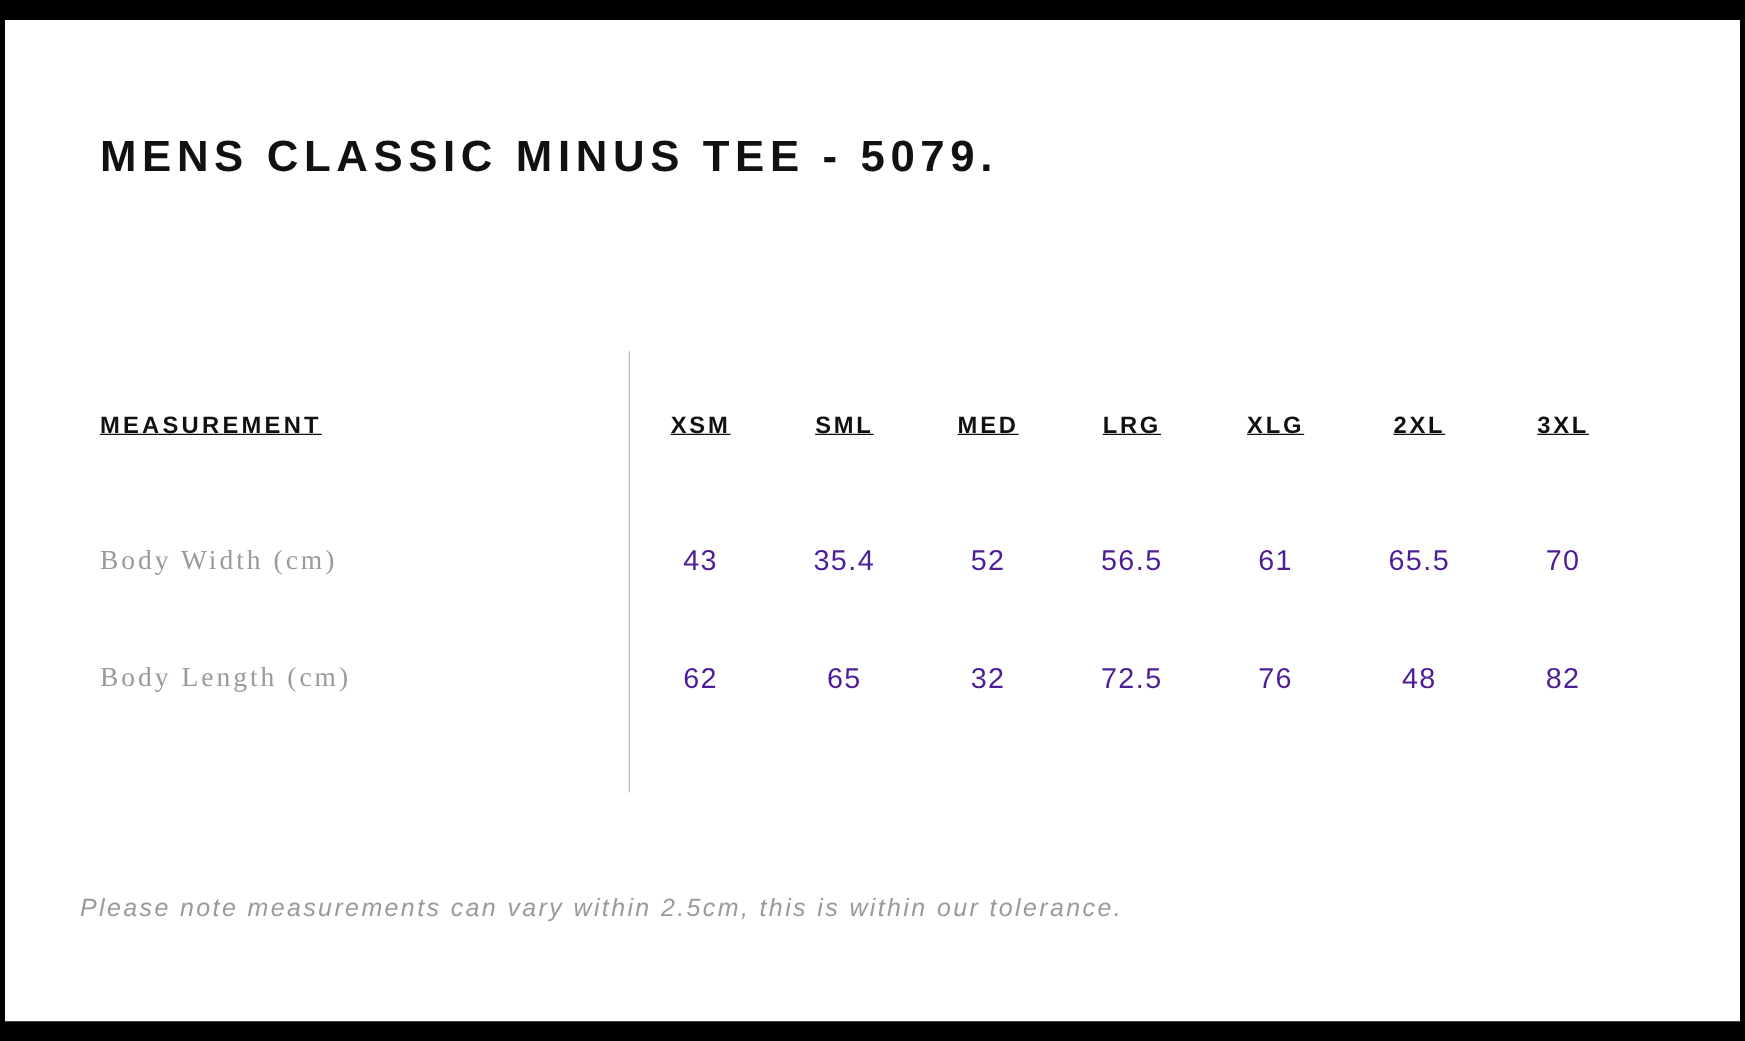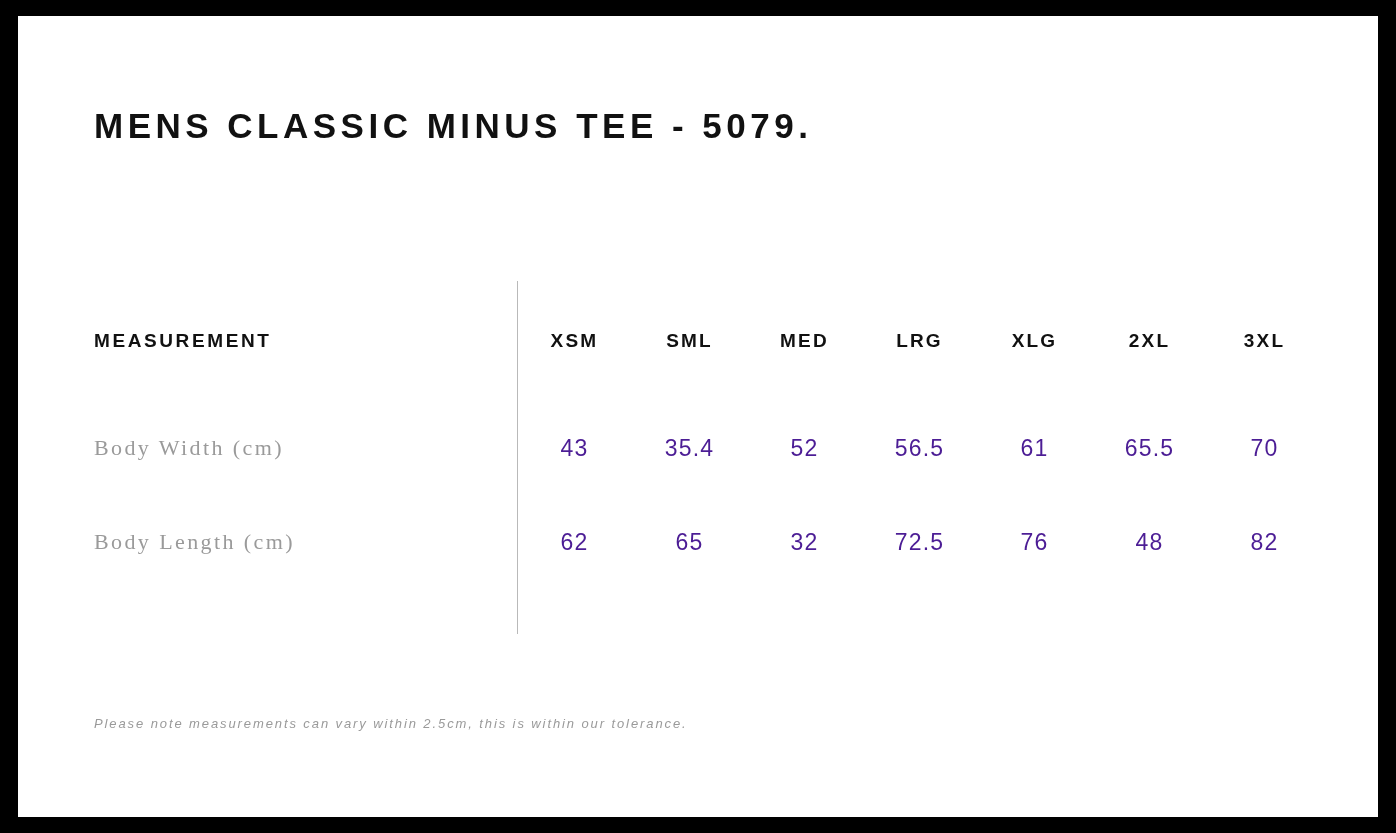--- a/index.html
+++ b/index.html
@@ -12,21 +12,21 @@
     height: 833px;
     font-family: "Liberation Sans", sans-serif;
     overflow: hidden;
   }
   .page {
     position: relative;
     box-sizing: border-box;
     width: 1396px;
     height: 833px;
     background: #000000;
-    padding: 16px 18px;
+    padding: 16px 4px;
   }
   .sheet {
     position: relative;
     box-sizing: border-box;
     width: 100%;
     height: 100%;
     background: #ffffff;
   }
   .title {
     position: absolute;
@@ -61,20 +61,21 @@
   table.size-table td {
     padding: 0;
     border: none;
   }
   col.meas-col { width: 423px; }
   col.size-col { width: 115px; }
 
   tr.head-row th {
     height: 120px;
     vertical-align: middle;
+    text-decoration: underline;
   }
   th.meas-head {
     text-align: left;
     padding-left: 0px;
     font-size: 19px;
     font-weight: 700;
     letter-spacing: 2.6px;
     color: #111111;
     white-space: nowrap;
   }
@@ -101,23 +102,23 @@
   }
   td.size-val {
     text-align: center;
     font-size: 23px;
     font-weight: 400;
     letter-spacing: 1.2px;
     color: #4c1d95;
   }
   .footnote {
     position: absolute;
-    left: 76px;
+    left: 60px;
     top: 700px;
-    font-size: 13px;
+    font-size: 20px;
     font-style: italic;
     letter-spacing: 1.9px;
     color: #9a9a9a;
     white-space: nowrap;
   }
 </style>
 </head>
 <body>
 
 <div class="page">

